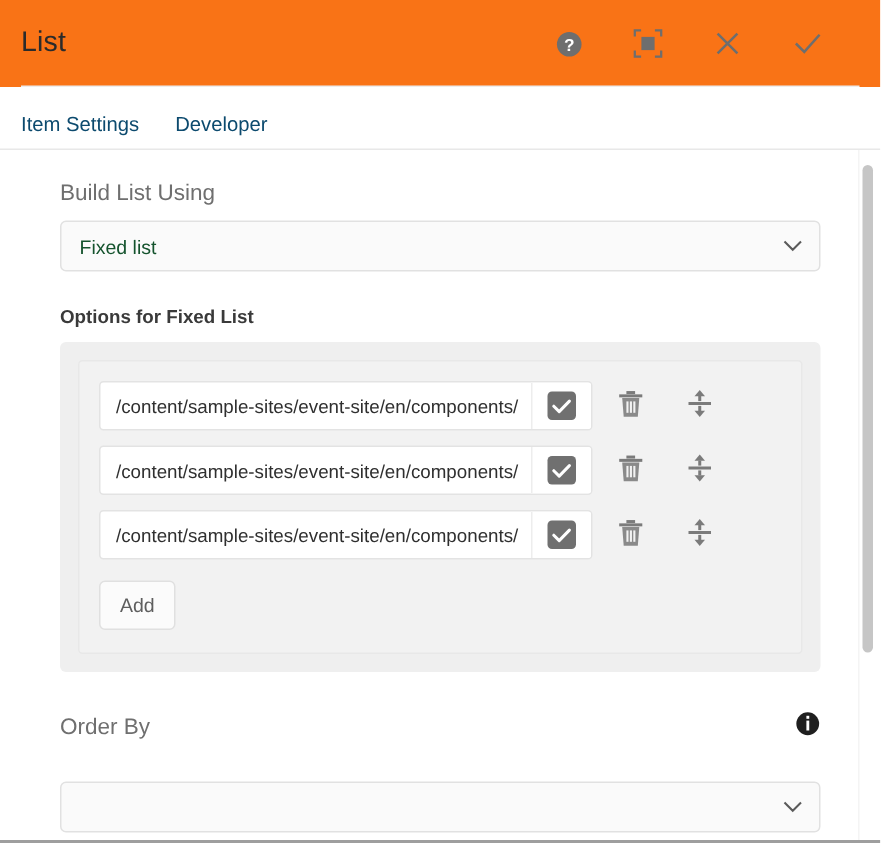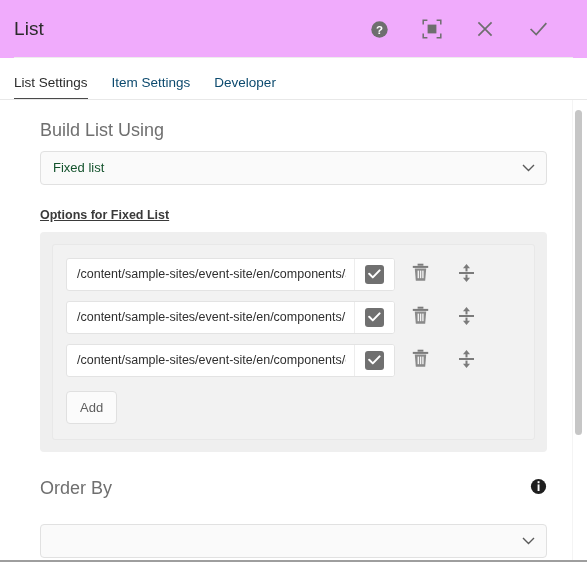--- a/index.html
+++ b/index.html
@@ -19,21 +19,21 @@
     overflow: hidden;
   }
 
   
   .header {
     position: relative;
     height: 58px;
     display: flex;
     align-items: center;
     padding: 0 14px 0 14px;
-    background: #f0abfc;
+    background: #f97316;
   }
   .title {
     font-size: 19px;
     font-weight: 400;
     color: #2b2b2b;
     letter-spacing: .1px;
     flex: 1 1 auto;
     line-height: 1;
     padding-bottom: 2px;
   }
@@ -101,21 +101,21 @@
     position: relative;
     height: 462px;
     overflow: hidden;
     background: #ffffff;
   }
   .content {
     padding: 20px 40px 0 40px;
   }
 
   .field-label {
-    font-size: 18px;
+    font-size: 15px;
     color: #6f6f6f;
     margin-bottom: 9px;
     line-height: 1.2;
   }
 
   .select {
     position: relative;
     width: 100%;
     height: 34px;
     background: #fafafa;
@@ -134,21 +134,20 @@
     top: 50%;
     transform: translateY(-50%);
     pointer-events: none;
   }
 
   .section-title {
     font-size: 12.5px;
     font-weight: bold;
     color: #3a3a3a;
     margin: 23px 0 10px 0;
-    text-decoration: underline;
   }
 
   
   .panel-outer {
     background: #efefef;
     border-radius: 4px;
     padding: 12px;
   }
   .panel-inner {
     background: #f2f2f2;
@@ -318,21 +317,20 @@
             <path d="M3.2 10.6 L8.2 15.6 L17.8 4.8" stroke="#6e6e6e" stroke-width="1.7" fill="none" stroke-linecap="square"></path>
           </svg>
         </span>
       </button>
 
     </div>
     <div class="header-rule"></div>
   </div>
 
   <div class="tabs">
-    <div class="tab active">List Settings</div>
     <div class="tab">Item Settings</div>
     <div class="tab">Developer</div>
     <div class="tabs-rule"></div>
   </div>
 
   <div class="body">
     <div class="content">
 
       <div>
         <div class="field-label">Build List Using</div>

